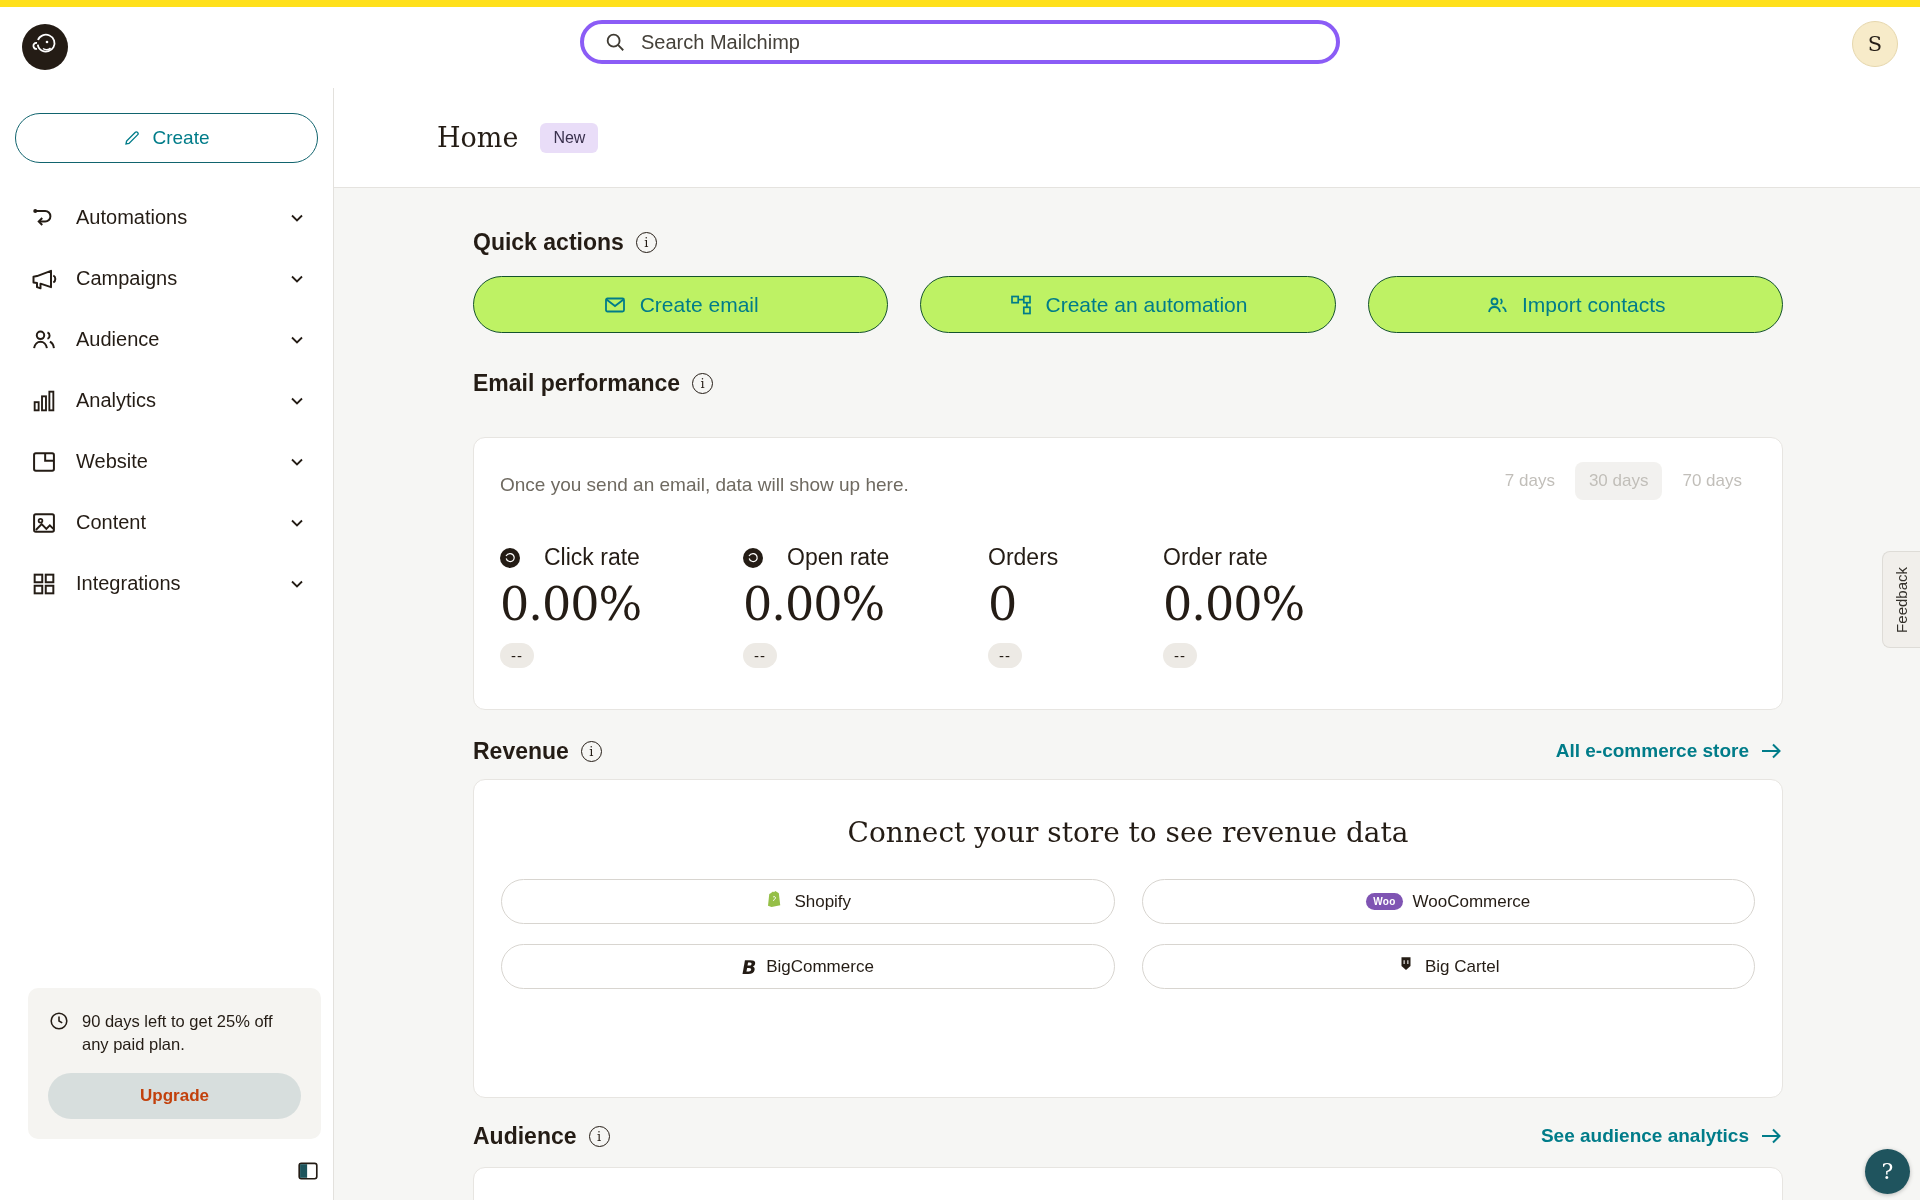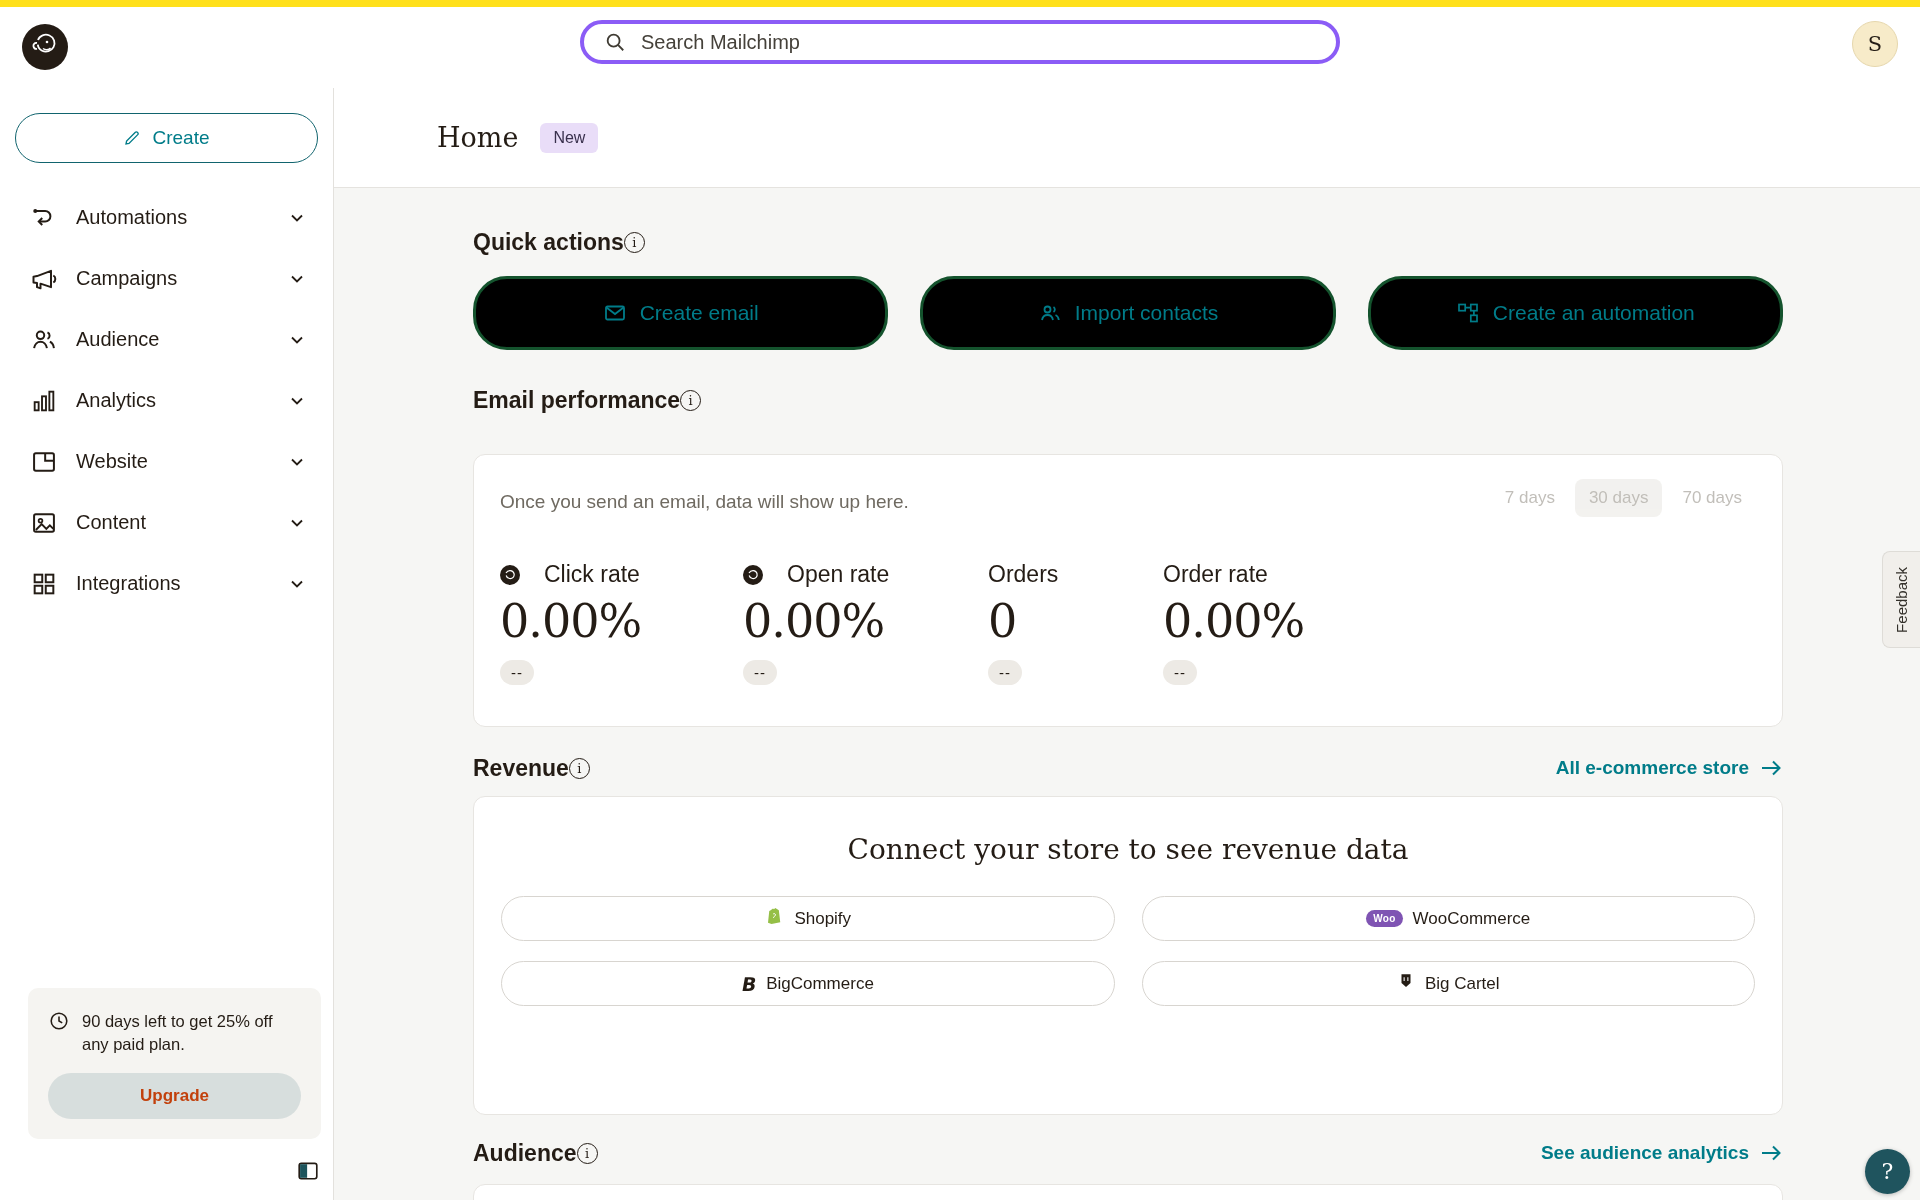--- a/index.html
+++ b/index.html
@@ -49,31 +49,31 @@
   }
   .collapse-btn { position:absolute; right:14px; bottom:18px; width:22px; height:22px; cursor:pointer; }
 
   
   .main { position:absolute; top:88px; left:334px; right:0; bottom:0; background:#f6f6f4; overflow:hidden; }
   .main-header { height:100px; background:#fff; border-bottom:1px solid #e5e3df; display:flex; align-items:center; gap:22px; padding-left:103px; }
   .page-title { font-family:"DejaVu Serif", serif; font-size:27px; font-weight:500; }
   .badge { background:#e9ddf8; color:#39304d; font-size:16px; padding:6px 13px; border-radius:6px; }
   .content { padding:40px 0 0 139px; }
 
-  .section-head { display:flex; align-items:center; height:28px; }
+  .section-head { display:flex; align-items:center; gap:12px; height:28px; }
   .section-title { font-size:23px; font-weight:700; }
   .info-icon {
     width:21px; height:21px; border:1.5px solid #241c15; border-radius:50%;
     display:flex; align-items:center; justify-content:center;
     font-family:"DejaVu Serif", serif; font-size:13px; line-height:1; cursor:pointer;
   }
 
   .qa-row { margin-top:20px; display:flex; gap:32px; width:1310px; }
   .qa-btn {
-    flex:1; height:74px; background:#000000; border:3px solid #14532d; border-radius:34px;
+    flex:1; height:57px; background:#bef264; border:1px solid #14532d; border-radius:34px;
     display:flex; align-items:center; justify-content:center; gap:13px;
     color:#007c89; font-size:21px; font-weight:500; font-family:inherit; cursor:pointer;
   }
 
   .eh-head { margin-top:36px; }
   .perf-card { margin-top:40px; width:1310px; height:273px; background:#fff; border:1px solid #e7e5e1; border-radius:12px; padding:24px 26px; }
   .perf-top { display:flex; justify-content:space-between; align-items:center; }
   .empty-msg { font-size:19px; color:#6f6a61; margin-top:8px; }
   .ranges { display:flex; align-items:center; gap:6px; opacity:.55; }
   .range { font-size:17px; color:#8f8a80; padding:9px 14px; border-radius:8px; cursor:pointer; }
@@ -293,34 +293,34 @@
     <div class="qa-row">
       <button class="qa-btn">
         <svg viewBox="0 0 24 24" width="24" height="24">
             <rect x="3" y="5.5" width="18" height="13" rx="1.5" fill="none" stroke="#007c89" stroke-width="1.8"></rect>
             <path d="M3.5 6.5L12 13l8.5-6.5" fill="none" stroke="#007c89" stroke-width="1.8"></path>
           </svg>
         <span>Create email</span>
       </button>
       <button class="qa-btn">
         <svg viewBox="0 0 24 24" width="24" height="24">
-            <circle cx="9.5" cy="8.5" r="3" fill="none" stroke="#007c89" stroke-width="1.8"></circle>
-            <path d="M4 19c.6-3.3 3-5 5.5-5s4.9 1.7 5.5 5" fill="none" stroke="#007c89" stroke-width="1.8"></path>
-            <path d="M15.5 6a3 3 0 0 1 0 5M17.5 14c1.9.8 3 2.4 3.3 5" fill="none" stroke="#007c89" stroke-width="1.8"></path>
-          </svg>
-        <span>Import contacts</span>
-      </button>
-      <button class="qa-btn">
-        <svg viewBox="0 0 24 24" width="24" height="24">
             <rect x="3" y="3.5" width="6.2" height="6.2" fill="none" stroke="#007c89" stroke-width="1.7"></rect>
             <rect x="14.8" y="3.5" width="6.2" height="6.2" fill="none" stroke="#007c89" stroke-width="1.7"></rect>
             <rect x="14.8" y="14.3" width="6.2" height="6.2" fill="none" stroke="#007c89" stroke-width="1.7"></rect>
             <path d="M9.2 6.6h5.6M17.9 9.7v4.6" fill="none" stroke="#007c89" stroke-width="1.7"></path>
           </svg>
         <span>Create an automation</span>
+      </button>
+      <button class="qa-btn">
+        <svg viewBox="0 0 24 24" width="24" height="24">
+            <circle cx="9.5" cy="8.5" r="3" fill="none" stroke="#007c89" stroke-width="1.8"></circle>
+            <path d="M4 19c.6-3.3 3-5 5.5-5s4.9 1.7 5.5 5" fill="none" stroke="#007c89" stroke-width="1.8"></path>
+            <path d="M15.5 6a3 3 0 0 1 0 5M17.5 14c1.9.8 3 2.4 3.3 5" fill="none" stroke="#007c89" stroke-width="1.8"></path>
+          </svg>
+        <span>Import contacts</span>
       </button>
     </div>
 
     <div class="section-head eh-head">
       <span class="section-title">Email performance</span>
       <span class="info-icon">i</span>
     </div>
 
     <div class="perf-card">
       <div class="perf-top">

